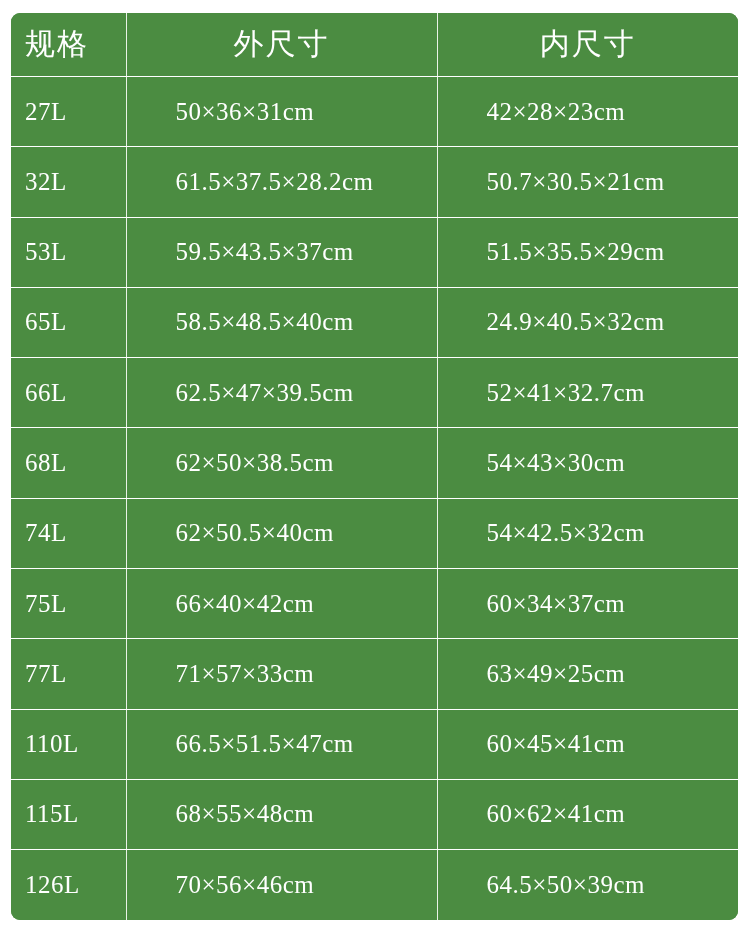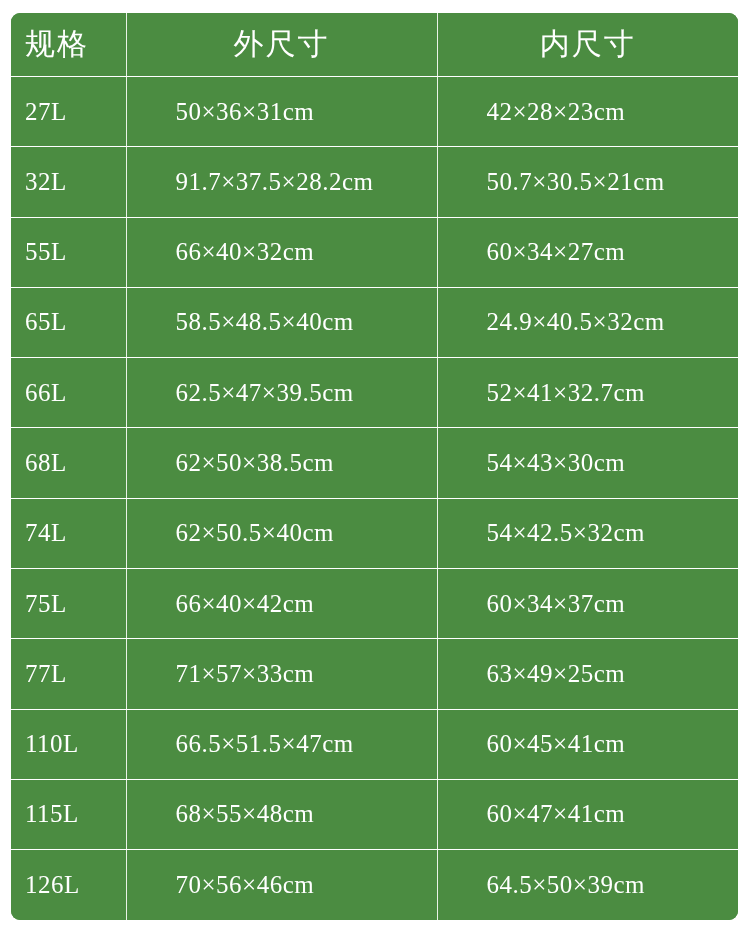--- a/index.html
+++ b/index.html
@@ -115,27 +115,27 @@
         </tr>
       </thead>
       <tbody id="table-body">
           <tr>
             <td class="cell-spec">27L</td>
             <td class="cell-dim">50×36×31cm</td>
             <td class="cell-dim">42×28×23cm</td>
           </tr>
           <tr>
             <td class="cell-spec">32L</td>
-            <td class="cell-dim">91.7×37.5×28.2cm</td>
+            <td class="cell-dim">61.5×37.5×28.2cm</td>
             <td class="cell-dim">50.7×30.5×21cm</td>
           </tr>
           <tr>
-            <td class="cell-spec">55L</td>
-            <td class="cell-dim">66×40×32cm</td>
-            <td class="cell-dim">60×34×27cm</td>
+            <td class="cell-spec">53L</td>
+            <td class="cell-dim">59.5×43.5×37cm</td>
+            <td class="cell-dim">51.5×35.5×29cm</td>
           </tr>
           <tr>
             <td class="cell-spec">65L</td>
             <td class="cell-dim">58.5×48.5×40cm</td>
             <td class="cell-dim">24.9×40.5×32cm</td>
           </tr>
           <tr>
             <td class="cell-spec">66L</td>
             <td class="cell-dim">62.5×47×39.5cm</td>
             <td class="cell-dim">52×41×32.7cm</td>
@@ -161,21 +161,21 @@
             <td class="cell-dim">63×49×25cm</td>
           </tr>
           <tr>
             <td class="cell-spec">110L</td>
             <td class="cell-dim">66.5×51.5×47cm</td>
             <td class="cell-dim">60×45×41cm</td>
           </tr>
           <tr>
             <td class="cell-spec">115L</td>
             <td class="cell-dim">68×55×48cm</td>
-            <td class="cell-dim">60×47×41cm</td>
+            <td class="cell-dim">60×62×41cm</td>
           </tr>
           <tr>
             <td class="cell-spec">126L</td>
             <td class="cell-dim">70×56×46cm</td>
             <td class="cell-dim">64.5×50×39cm</td>
           </tr>
         </tbody>
     </table>
   </div>
 </div>

